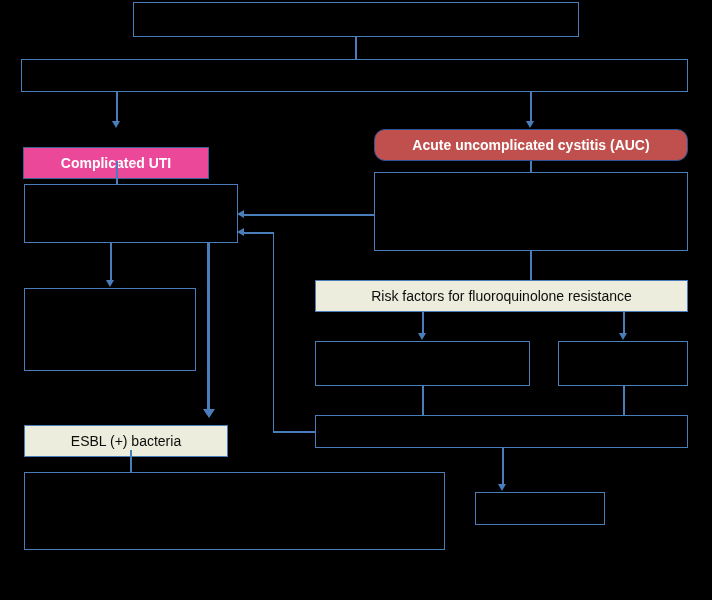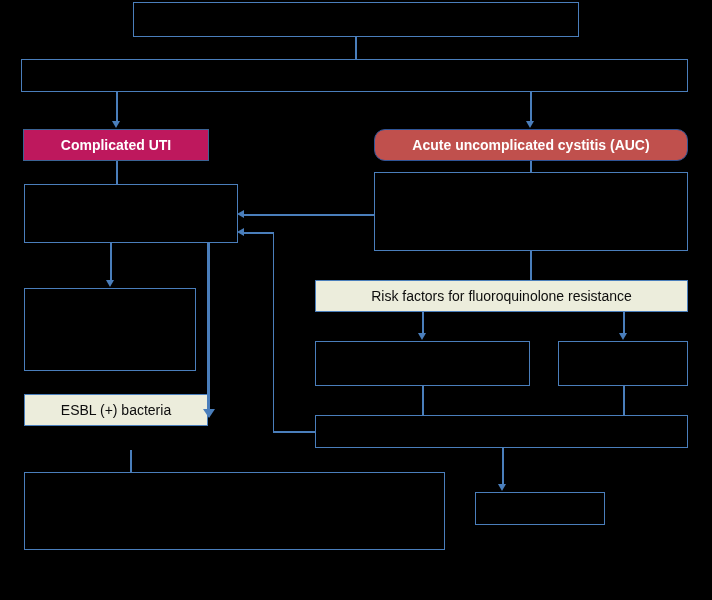--- a/index.html
+++ b/index.html
@@ -25,25 +25,26 @@
     align-items: center;
     justify-content: center;
     text-align: center;
     line-height: 1.2;
   }
   .node-empty {
     background: #000000;
     color: #000000;
   }
   .node-blue {
-    background: #be185d;
+    background: #ec4899;
     border-color: #3c6394;
     color: #ffffff;
     font-weight: bold;
     font-size: 14px;
+    margin-top: 18px;
   }
   .node-red {
     background: #c0504d;
     border-color: #2f5496;
     color: #ffffff;
     font-weight: bold;
     font-size: 14px;
   }
   .node-cream {
     background: #eceddc;
@@ -122,21 +123,21 @@
   </div>
 
   <div class="node node-empty" style="left:315px; top:341px; width:215px; height:45px;">
     <span class="node-label"></span>
   </div>
 
   <div class="node node-empty" style="left:558px; top:341px; width:130px; height:45px;">
     <span class="node-label"></span>
   </div>
 
-  <div class="node node-cream" style="left:24px; top:394px; width:184px; height:32px;">
+  <div class="node node-cream" style="left:24px; top:425px; width:204px; height:32px;">
     <span class="node-label">ESBL (+) bacteria</span>
   </div>
 
   <div class="node node-empty" style="left:315px; top:415px; width:373px; height:33px;">
     <span class="node-label"></span>
   </div>
 
   <div class="node node-empty" style="left:24px; top:472px; width:421px; height:78px;">
     <span class="node-label"></span>
   </div>

